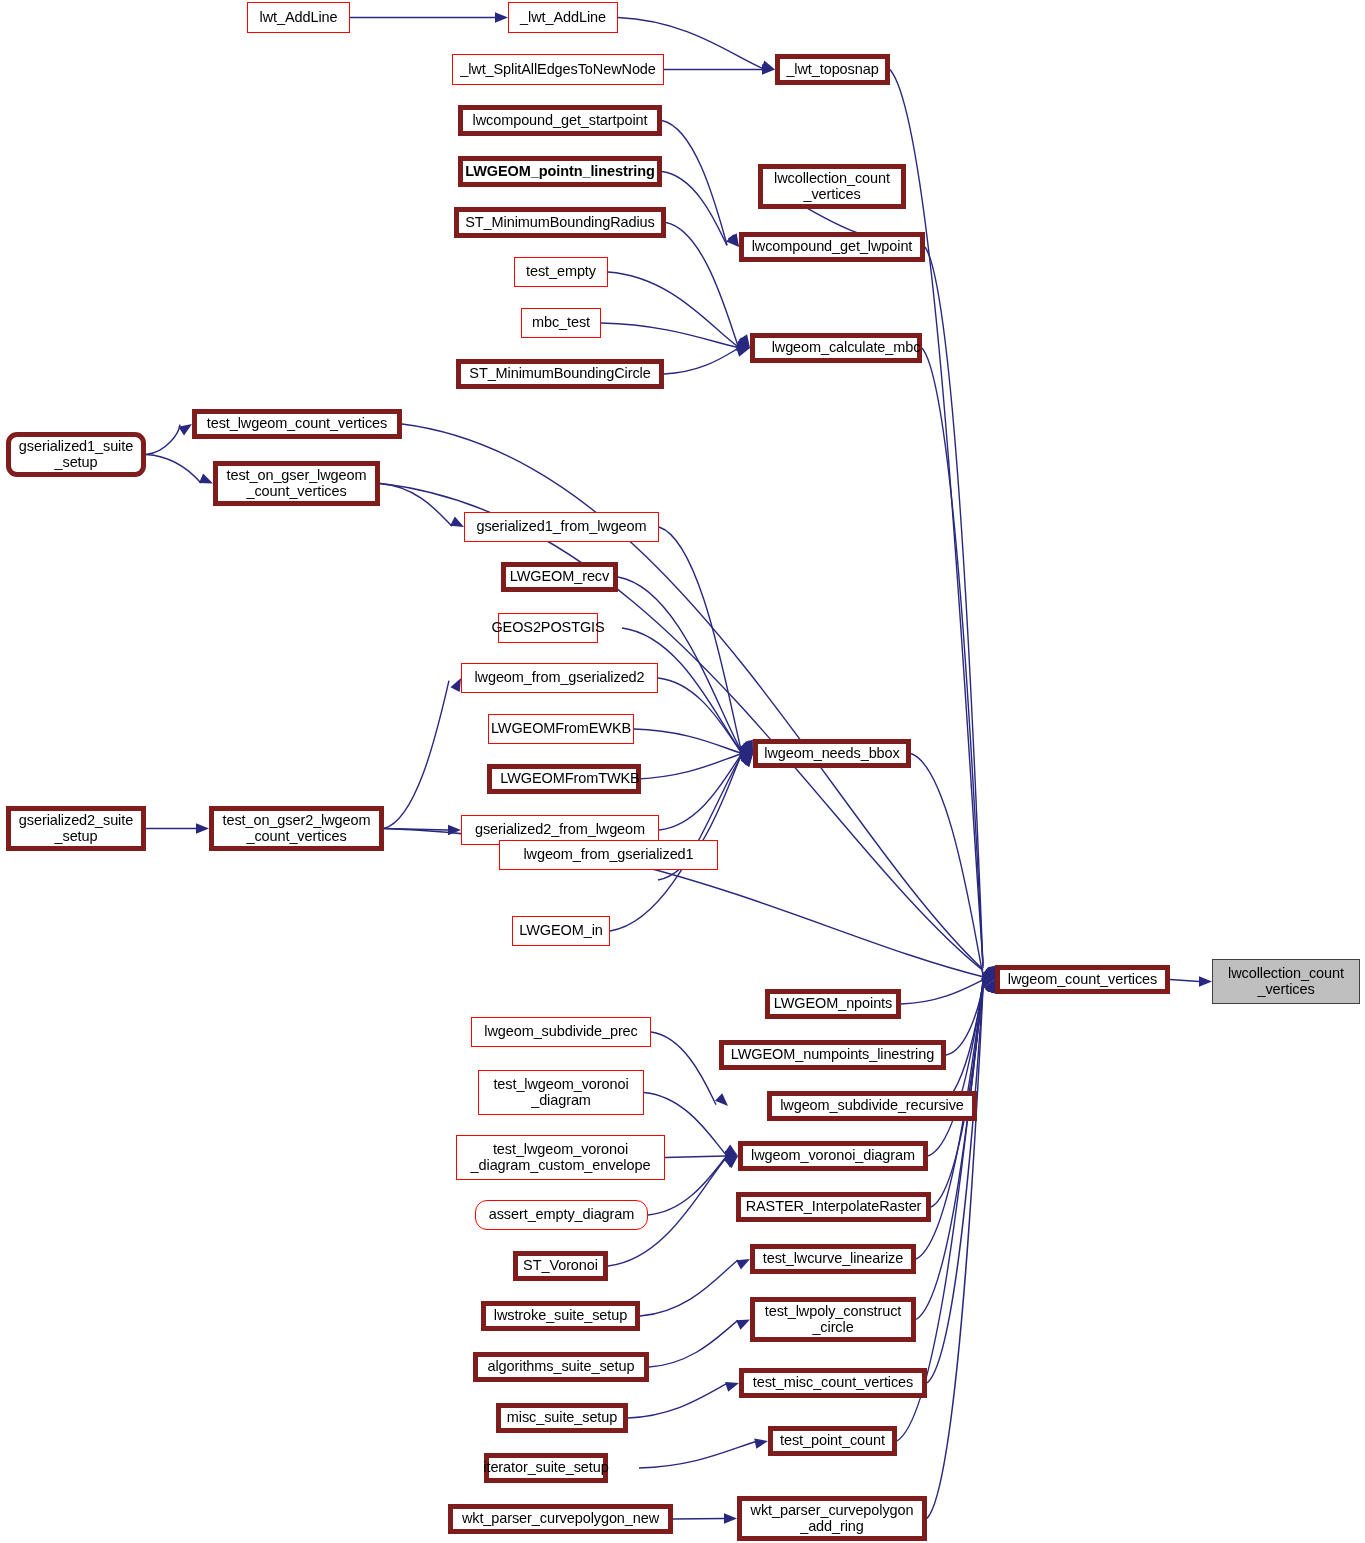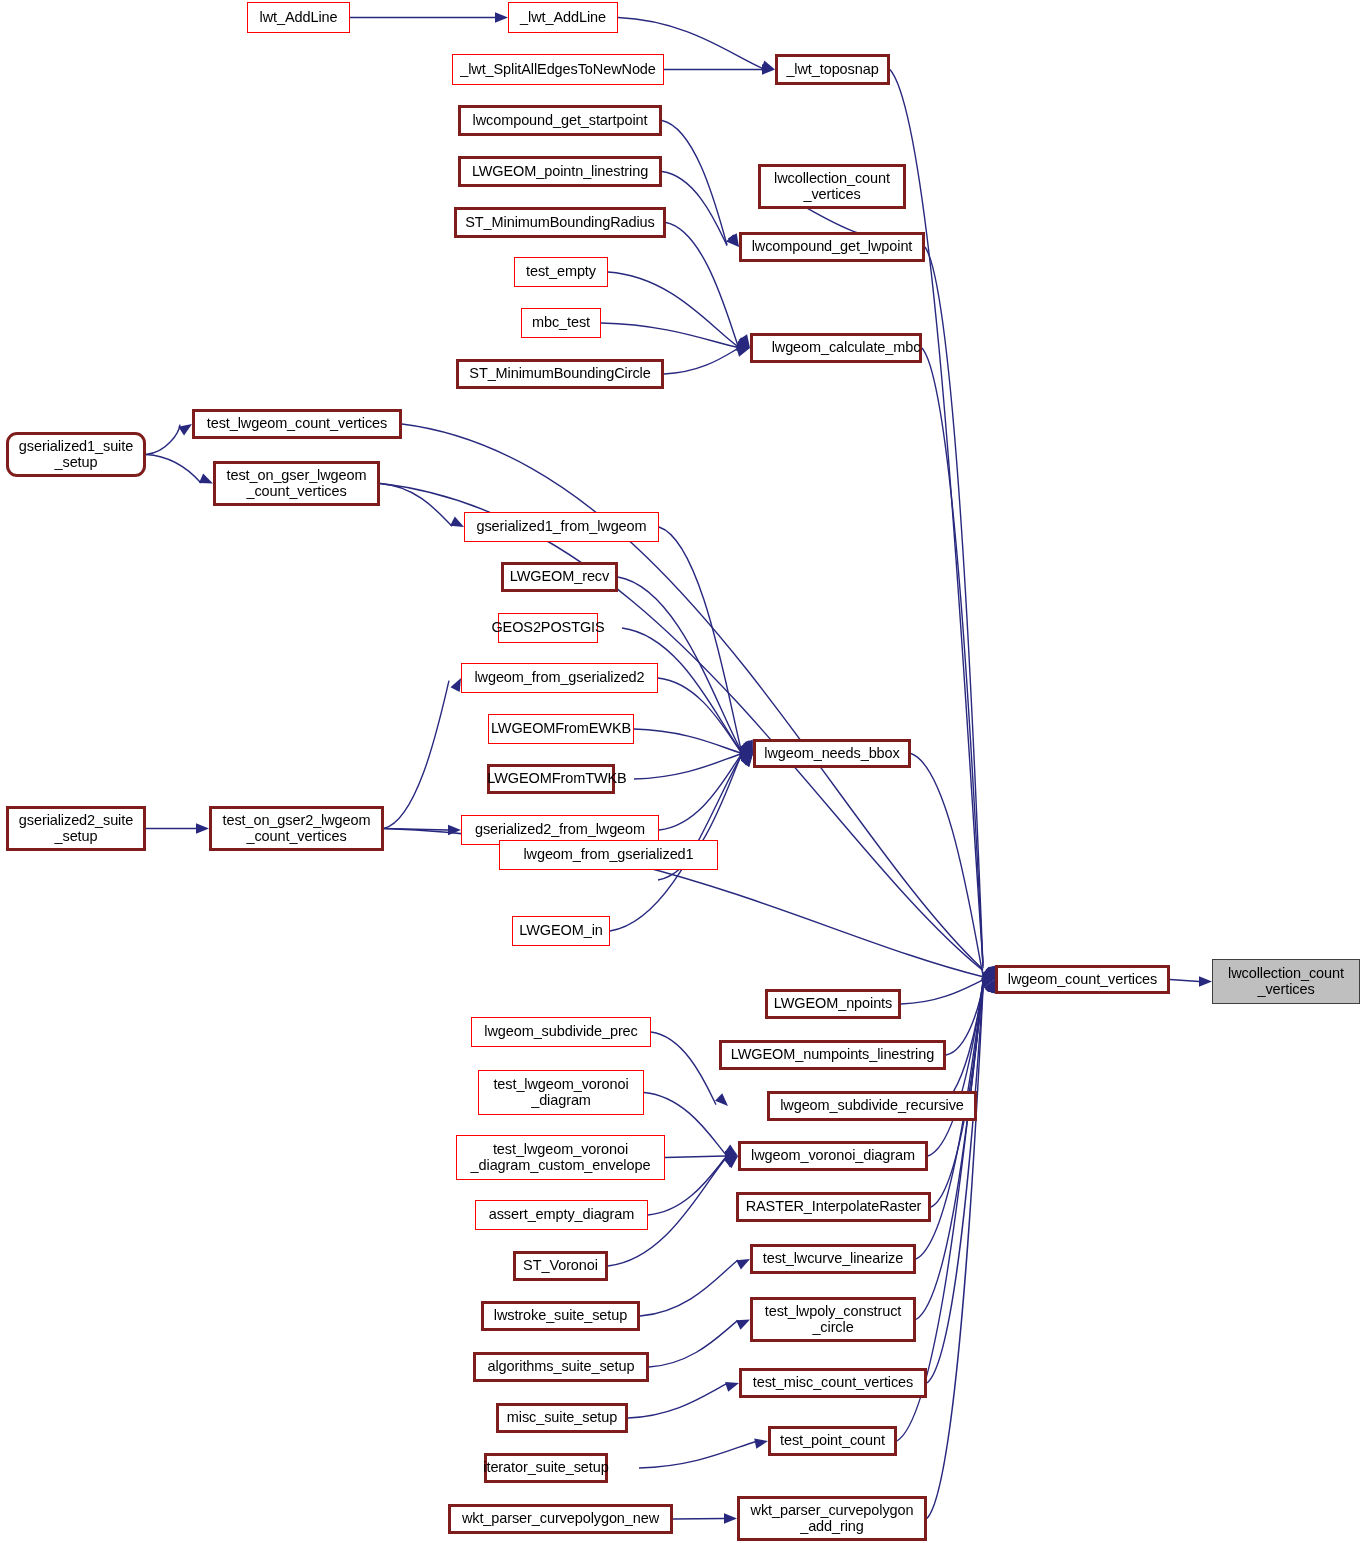--- a/index.html
+++ b/index.html
@@ -3,21 +3,21 @@
 <meta charset="utf-8">
 <style>
   html,body{margin:0;padding:0;background:#ffffff;}
   body{font-family:"Liberation Sans","DejaVu Sans",sans-serif;}
   #graph{position:relative;width:1365px;height:1543px;background:#fff;overflow:hidden;}
   #graph svg{position:absolute;left:0;top:0;width:1365px;height:1543px;}
   .nodebox{
     position:absolute;
     box-sizing:border-box;
     background:#ffffff;
-    border:3px solid #7f1d1d;
+    border:5px solid #7f1d1d;
     display:flex;
     align-items:center;
     justify-content:center;
     text-align:center;
     font-size:14.5px;
     line-height:1.04;
     color:#000000;
     white-space:pre-line;
     letter-spacing:-0.1px;
     cursor:pointer;
@@ -136,61 +136,61 @@
       <polygon points="737,1518.5 724,1523.7 724,1513.3" fill="#28287f"></polygon>
       <path d="M927,1518.5 C957.6,1486.16 975.96,1130.42 983,989.202" fill="none" stroke="#28287f" stroke-width="1.4"></path>
       <polygon points="995,979.5 998.5319292437744,993.0486337251019 988.2137186074904,991.746892865608" fill="#28287f"></polygon>
     </svg>
   <div id="nodes">
       <div class="nodebox red" style="left: 247px; top: 2px; width: 103px; height: 31px;">lwt_AddLine</div>
       <div class="nodebox red" style="left: 508px; top: 2px; width: 110px; height: 31px;">_lwt_AddLine</div>
       <div class="nodebox red" style="left: 452px; top: 54px; width: 212px; height: 31px;">_lwt_SplitAllEdgesToNewNode</div>
       <div class="nodebox" style="left: 775px; top: 54px; width: 115px; height: 31px;">_lwt_toposnap</div>
       <div class="nodebox" style="left: 458px; top: 105px; width: 204px; height: 31px;">lwcompound_get_startpoint</div>
-      <div class="nodebox" style="left: 458px; top: 156px; width: 204px; height: 31px;">LWGEOM_pointn_linestring</div>
+      <div class="nodebox" style="left: 458px; top: 156px; width: 204px; height: 31px; font-weight: bold;">LWGEOM_pointn_linestring</div>
       <div class="nodebox" style="left: 758px; top: 164px; width: 148px; height: 45px;">lwcollection_count
 _vertices</div>
       <div class="nodebox" style="left: 454px; top: 207px; width: 212px; height: 31px;">ST_MinimumBoundingRadius</div>
       <div class="nodebox" style="left: 739px; top: 232px; width: 186px; height: 30px;">lwcompound_get_lwpoint</div>
       <div class="nodebox red" style="left: 514px; top: 257px; width: 94px; height: 30px;">test_empty</div>
       <div class="nodebox red" style="left: 521px; top: 308px; width: 80px; height: 30px;">mbc_test</div>
       <div class="nodebox" style="left: 750px; top: 333px; width: 172px; height: 30px; padding-left: 20px;">lwgeom_calculate_mbc</div>
       <div class="nodebox" style="left: 456px; top: 359px; width: 208px; height: 30px;">ST_MinimumBoundingCircle</div>
       <div class="nodebox" style="left: 192px; top: 409px; width: 210px; height: 30px;">test_lwgeom_count_vertices</div>
       <div class="nodebox" style="left: 6px; top: 432px; width: 140px; height: 45px; border-radius: 11px;">gserialized1_suite
 _setup</div>
       <div class="nodebox" style="left: 213px; top: 461px; width: 167px; height: 45px;">test_on_gser_lwgeom
 _count_vertices</div>
       <div class="nodebox red" style="left: 464px; top: 512px; width: 195px; height: 30px;">gserialized1_from_lwgeom</div>
       <div class="nodebox" style="left: 501px; top: 562px; width: 117px; height: 30px;">LWGEOM_recv</div>
       <div class="nodebox red" style="left: 498px; top: 613px; width: 100px; height: 30px;">GEOS2POSTGIS</div>
       <div class="nodebox red" style="left: 461px; top: 663px; width: 197px; height: 30px;">lwgeom_from_gserialized2</div>
       <div class="nodebox red" style="left: 488px; top: 714px; width: 146px; height: 30px;">LWGEOMFromEWKB</div>
       <div class="nodebox" style="left: 753px; top: 739px; width: 158px; height: 29px;">lwgeom_needs_bbox</div>
-      <div class="nodebox" style="left: 487px; top: 764px; width: 128px; height: 30px; padding-left: 12px;">LWGEOMFromTWKB</div>
+      <div class="nodebox" style="left: 487px; top: 764px; width: 154px; height: 30px; padding-left: 12px;">LWGEOMFromTWKB</div>
       <div class="nodebox" style="left: 6px; top: 806px; width: 140px; height: 45px;">gserialized2_suite
 _setup</div>
       <div class="nodebox" style="left: 209px; top: 806px; width: 175px; height: 45px;">test_on_gser2_lwgeom
 _count_vertices</div>
       <div class="nodebox red" style="left: 461px; top: 815px; width: 198px; height: 30px;">gserialized2_from_lwgeom</div>
       <div class="nodebox red" style="left: 461px; top: 840px; width: 219px; height: 30px; margin-left: 38px;">lwgeom_from_gserialized1</div>
       <div class="nodebox red" style="left: 512px; top: 916px; width: 98px; height: 30px;">LWGEOM_in</div>
       <div class="nodebox" style="left: 995px; top: 965px; width: 175px; height: 29px;">lwgeom_count_vertices</div>
       <div class="nodebox hl" style="left: 1212px; top: 959px; width: 148px; height: 45px;">lwcollection_count
 _vertices</div>
       <div class="nodebox" style="left: 765px; top: 989px; width: 136px; height: 30px;">LWGEOM_npoints</div>
       <div class="nodebox red" style="left: 471px; top: 1017px; width: 180px; height: 30px;">lwgeom_subdivide_prec</div>
       <div class="nodebox" style="left: 719px; top: 1040px; width: 227px; height: 30px;">LWGEOM_numpoints_linestring</div>
       <div class="nodebox red" style="left: 478px; top: 1070px; width: 166px; height: 45px;">test_lwgeom_voronoi
 _diagram</div>
       <div class="nodebox" style="left: 767px; top: 1091px; width: 210px; height: 30px;">lwgeom_subdivide_recursive</div>
       <div class="nodebox red" style="left: 456px; top: 1135px; width: 209px; height: 45px;">test_lwgeom_voronoi
 _diagram_custom_envelope</div>
       <div class="nodebox" style="left: 738px; top: 1141px; width: 190px; height: 30px;">lwgeom_voronoi_diagram</div>
-      <div class="nodebox red" style="left: 475px; top: 1200px; width: 173px; height: 30px;">assert_empty_diagram</div>
+      <div class="nodebox red" style="left: 475px; top: 1200px; width: 173px; height: 30px; border-radius: 12px;">assert_empty_diagram</div>
       <div class="nodebox" style="left: 736px; top: 1192px; width: 195px; height: 30px;">RASTER_InterpolateRaster</div>
       <div class="nodebox" style="left: 513px; top: 1251px; width: 95px; height: 30px;">ST_Voronoi</div>
       <div class="nodebox" style="left: 750px; top: 1244px; width: 166px; height: 30px;">test_lwcurve_linearize</div>
       <div class="nodebox" style="left: 481px; top: 1301px; width: 159px; height: 30px;">lwstroke_suite_setup</div>
       <div class="nodebox" style="left: 750px; top: 1297px; width: 166px; height: 45px;">test_lwpoly_construct
 _circle</div>
       <div class="nodebox" style="left: 473px; top: 1352px; width: 176px; height: 30px;">algorithms_suite_setup</div>
       <div class="nodebox" style="left: 739px; top: 1368px; width: 188px; height: 30px;">test_misc_count_vertices</div>
       <div class="nodebox" style="left: 496px; top: 1403px; width: 132px; height: 30px;">misc_suite_setup</div>
       <div class="nodebox" style="left: 768px; top: 1426px; width: 129px; height: 30px;">test_point_count</div>

